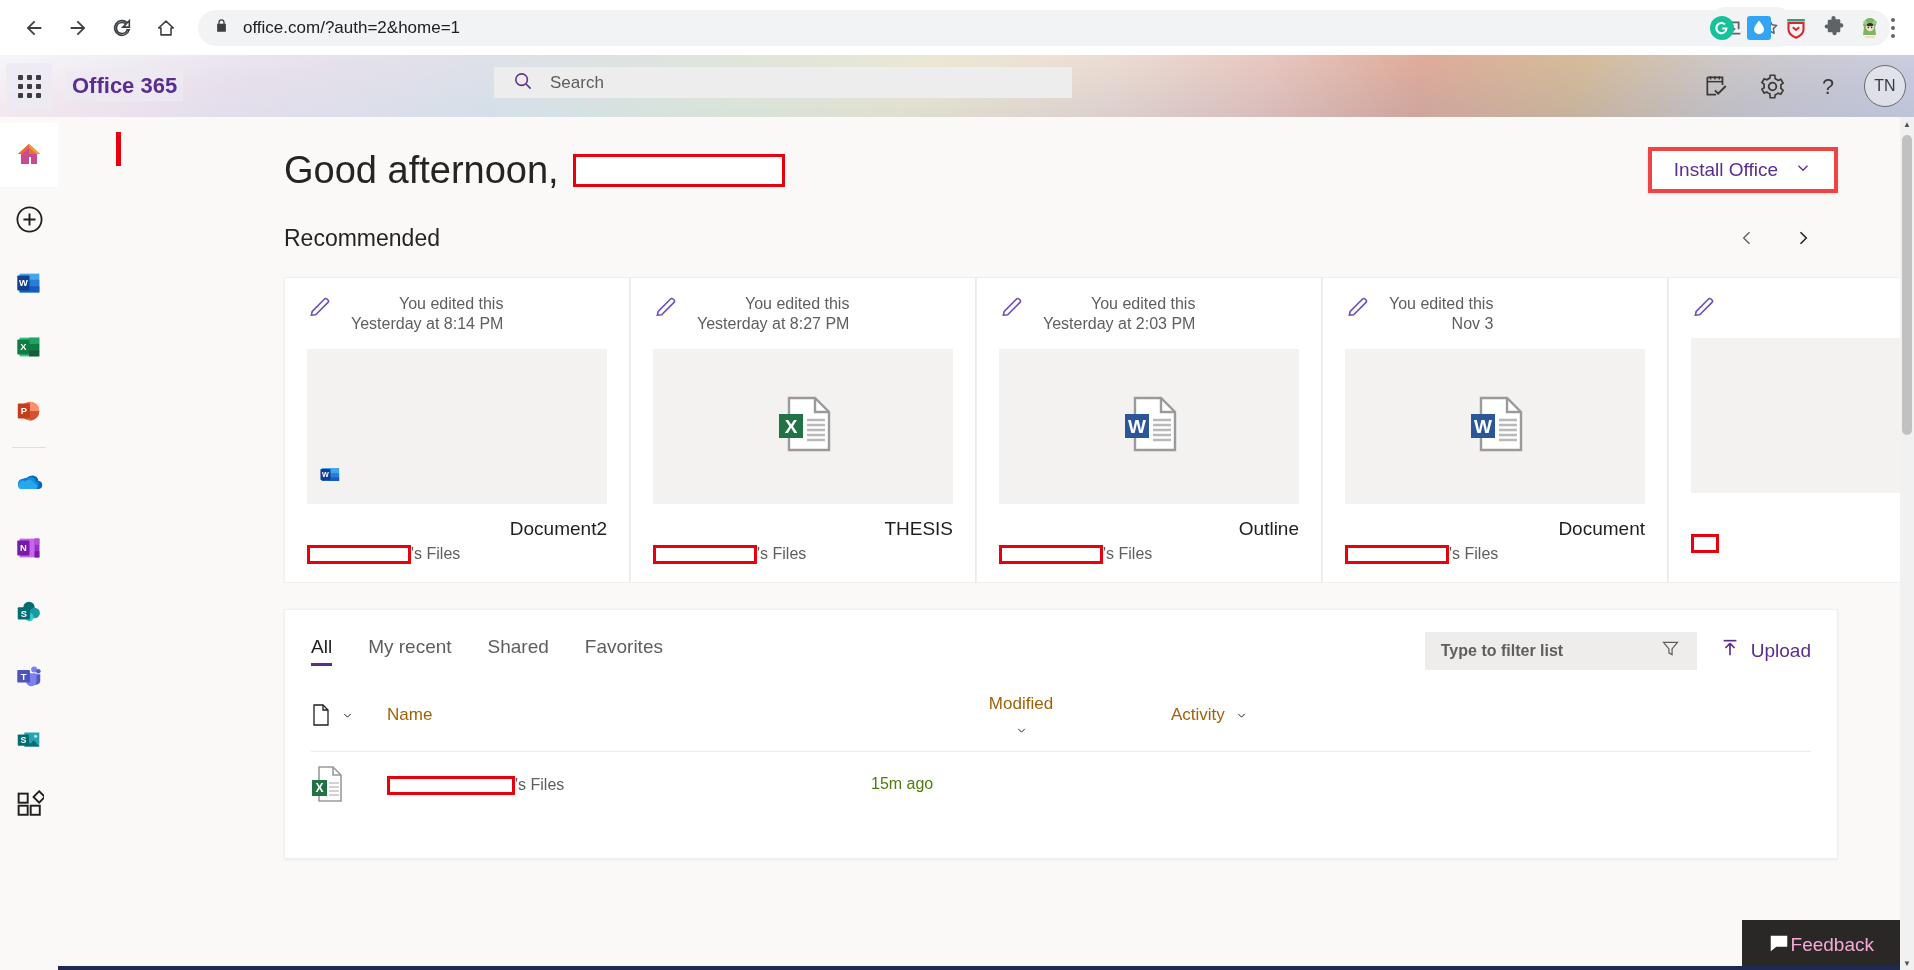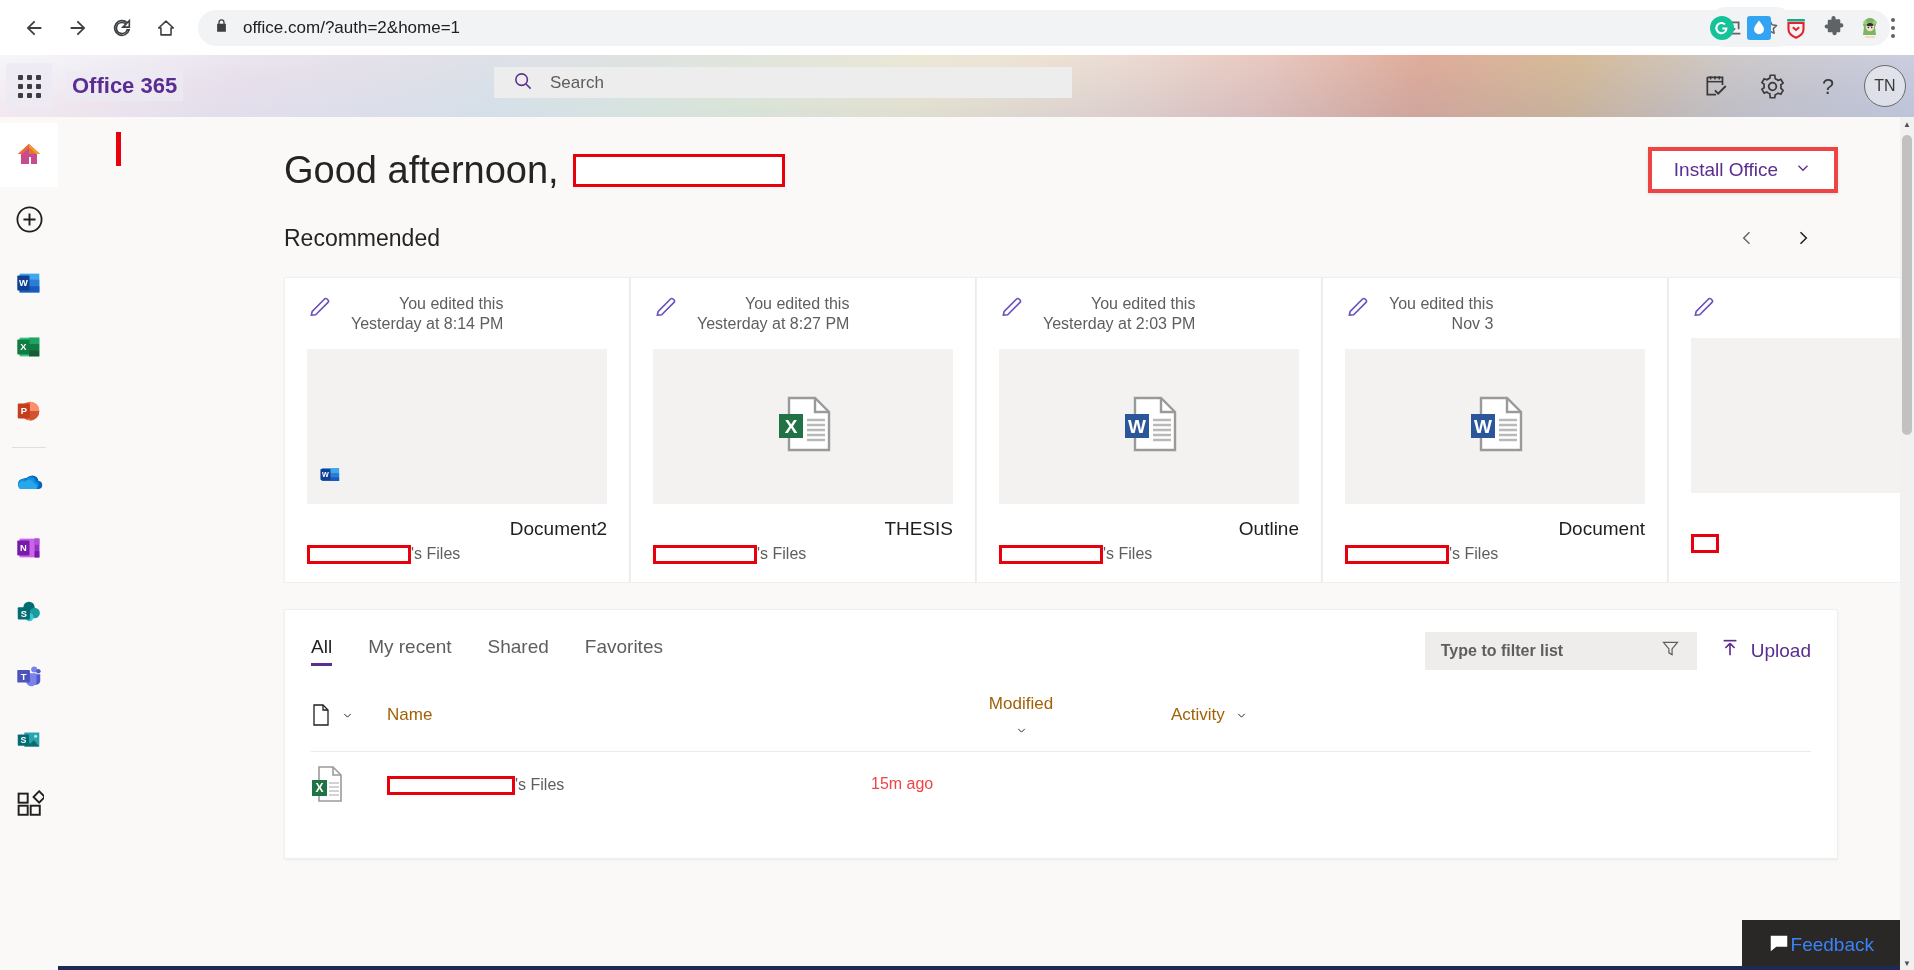--- a/index.html
+++ b/index.html
@@ -252,28 +252,28 @@
   .th-icon { width: 76px; }
   .th-name { width: 484px; }
   .th-mod { width: 300px; flex-direction: column; }
   .th-act { width: 200px; }
 
   .tbl-row {
     display: flex; align-items: center; padding: 12px 0; cursor: pointer;
   }
   .td-icon { width: 76px; display: flex; align-items: center; }
   .td-name { width: 484px; }
-  .td-mod { width: 300px; font-size: 16px; color: #ef4444; }
+  .td-mod { width: 300px; font-size: 16px; color: #4d7c0f; }
   .file-name { font-size: 17px; color: #201f1e; }
   .file-sub { margin-top: 3px; font-size: 16px; color: #605e5c; display: flex; align-items: center; }
   .redact-row { width: 128px; height: 19px; border-width: 3px; }
 
   .feedback-btn {
     position: absolute; right: 0px; bottom: 0px;
-    background: #292827; color: #3b82f6;
+    background: #292827; color: #f9a8d4;
     height: 50px; display: flex; align-items: center; gap: 1px;
     padding: 0 26px; font-size: 19px; cursor: pointer;
   }
   .bottom-strip {
     position: absolute; left: 0; right: 0; bottom: 0; height: 4px;
     background: #1e2a52;
   }
   .red-marker {
     position: absolute; left: 58px; top: 15px;
     width: 5px; height: 34px; background: #e8000d;

